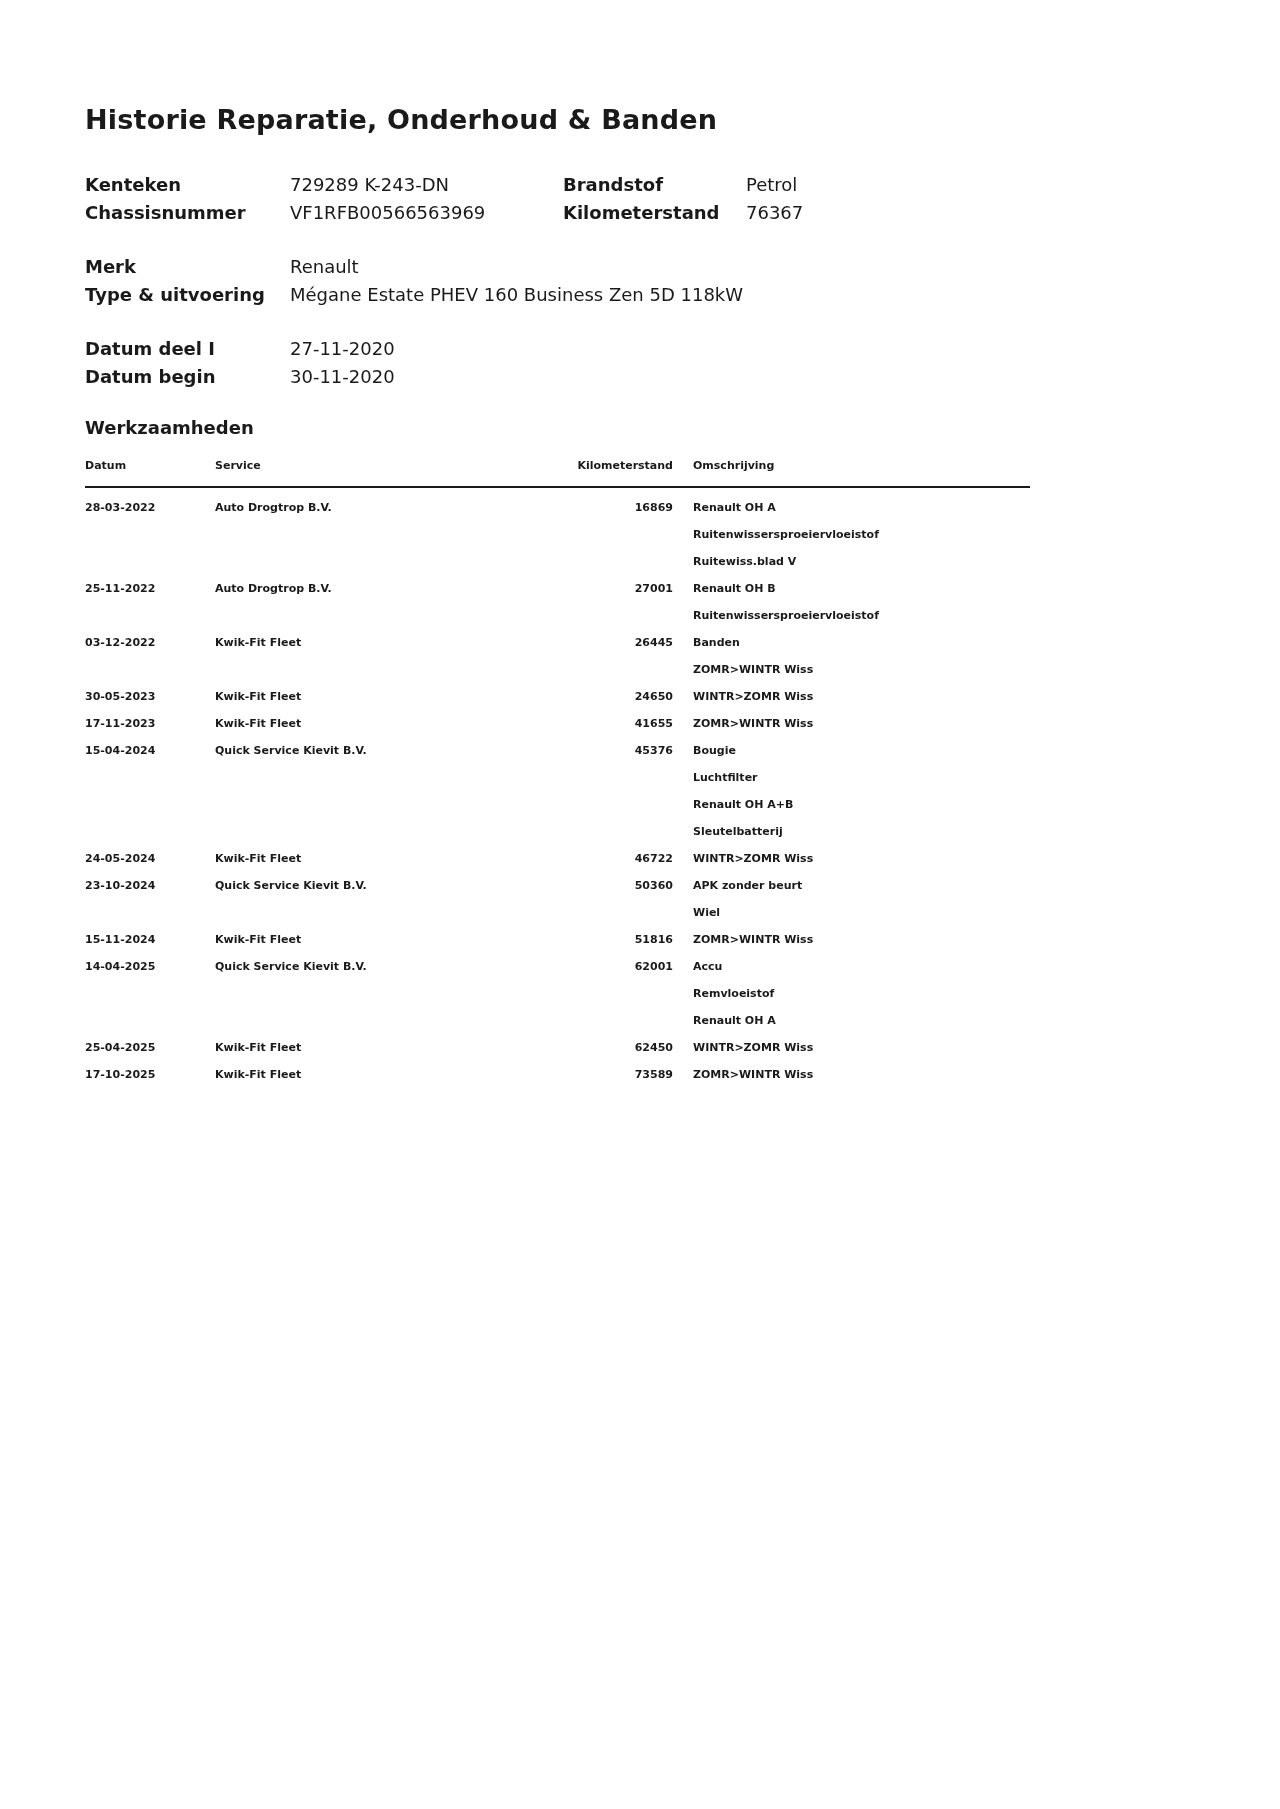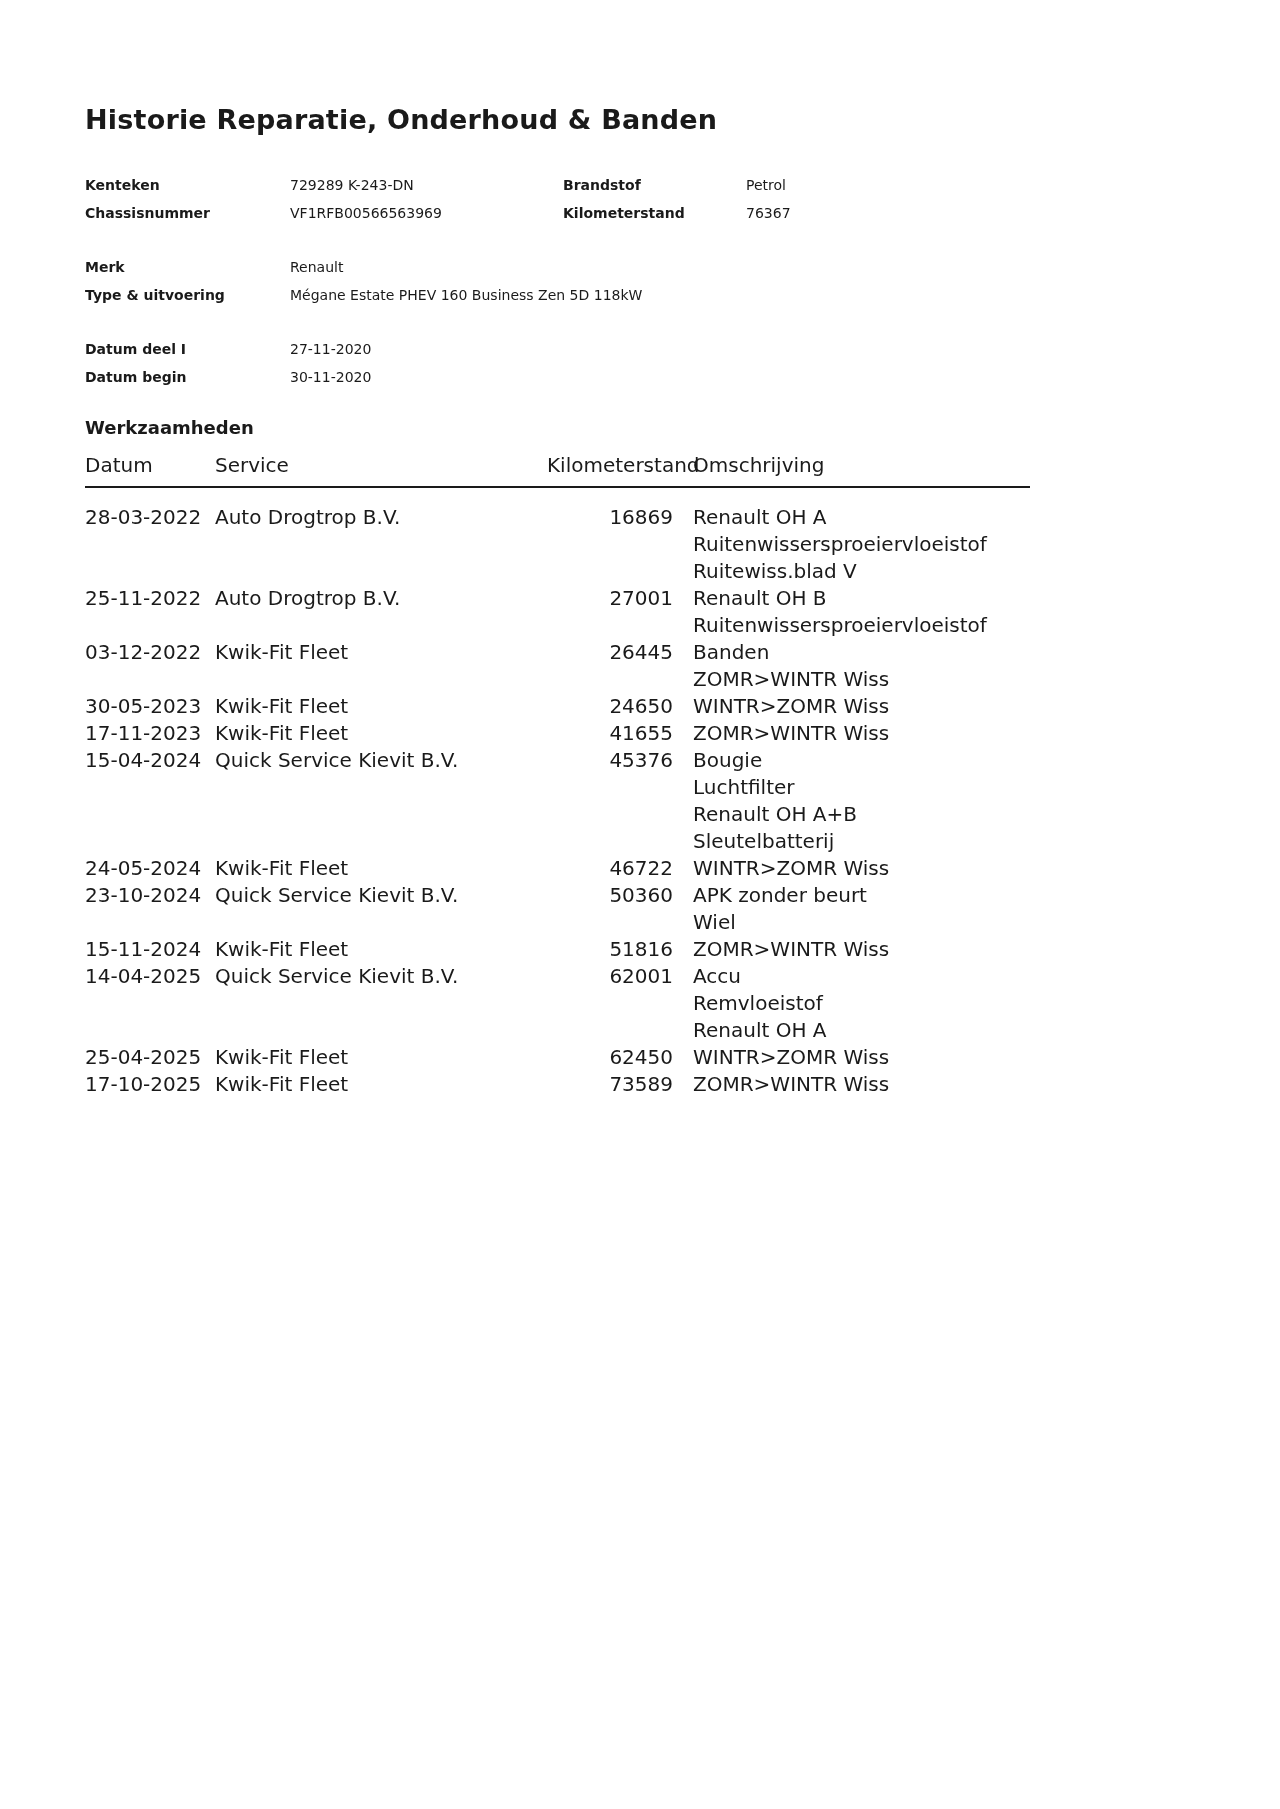--- a/index.html
+++ b/index.html
@@ -20,52 +20,53 @@
   .doc-title {
     font-size: 27px;
     font-weight: 700;
     letter-spacing: 0.2px;
     margin-bottom: 36px;
   }
   
   .info-row {
     display: grid;
     grid-template-columns: 205px 273px 183px 1fr;
-    font-size: 14px;
+    font-size: 18px;
     line-height: 28px;
   }
   .info-row .label { font-weight: 700; }
   .info-row.wide {
     grid-template-columns: 205px 1fr;
   }
   .info-group { margin-bottom: 26px; }
   .info-group:last-of-type { margin-bottom: 0; }
 
   .section-title {
     font-weight: 700;
     font-size: 18px;
     margin-top: 20px;
     margin-bottom: 14px;
   }
 
   
   .thead, .trow {
     display: grid;
     grid-template-columns: 130px 332px 126px 1fr;
-    font-size: 20px;
+    font-size: 11px;
     line-height: 27px;
     width: 945px;
+    font-weight: bold;
   }
   .thead {
     padding-bottom: 7px;
     border-bottom: 2px solid #1a1a1a;
   }
   .cell-km, .th-km { text-align: right; }
   .cell-omschrijving, .th-omschrijving { padding-left: 20px; }
-  .tbody { padding-top: 16px; }
+  .tbody { padding-top: 6px; }
   .trow > div {
     white-space: nowrap;
     overflow: visible;
   }
 </style>
 </head>
 <body>
 
 <div class="page">
 

